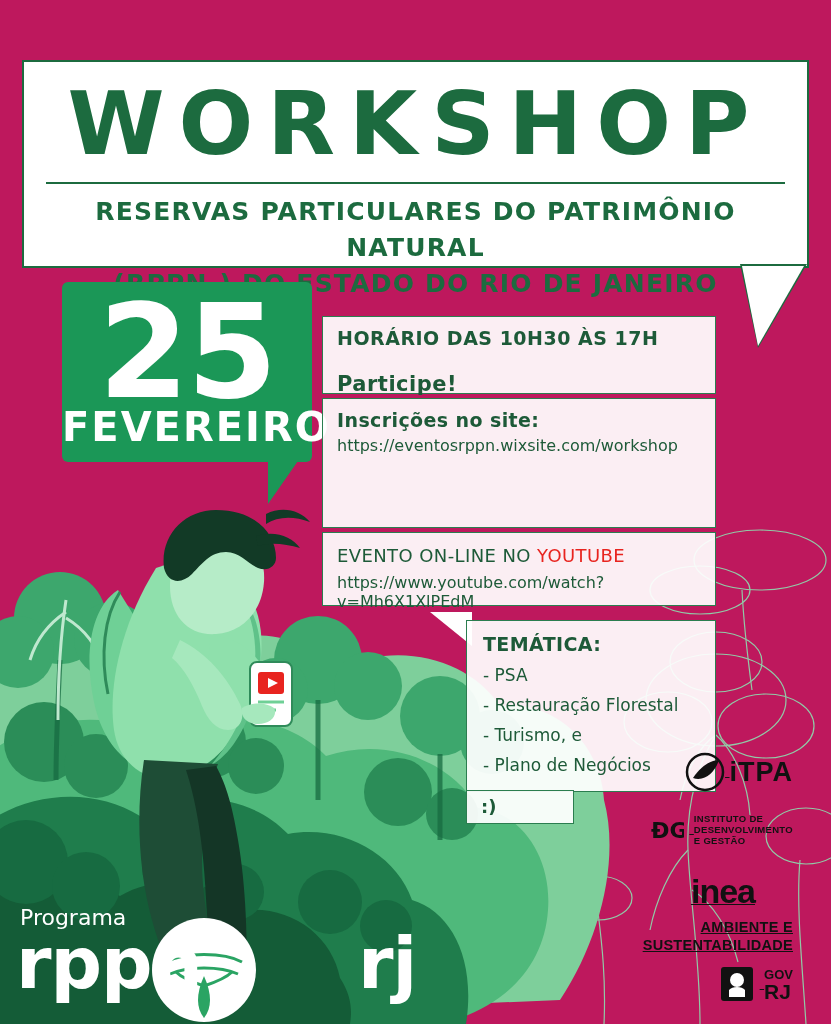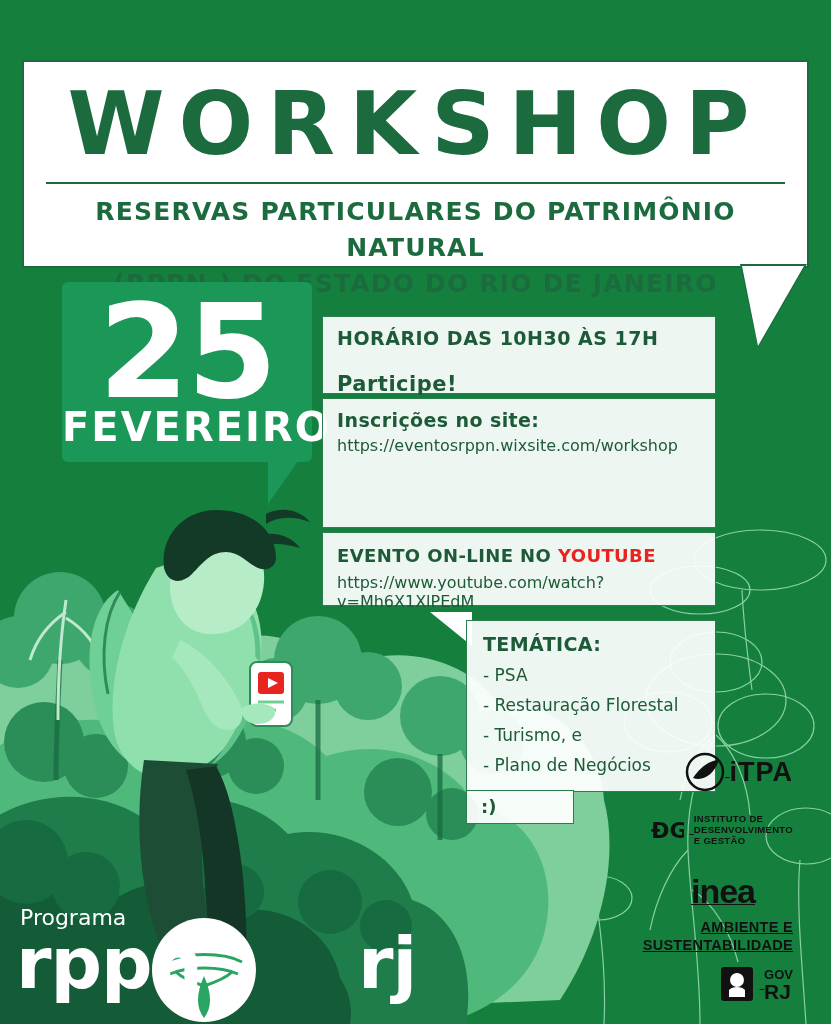--- a/index.html
+++ b/index.html
@@ -8,21 +8,21 @@
     background: #ffffff;
   }
   body {
     font-family: "Liberation Sans", sans-serif;
   }
   #poster {
     position: relative;
     width: 831px;
     height: 1024px;
     overflow: hidden;
-    background: #15803d;
+    background: #be185d;
   }
 
   
   .bg-layer { position: absolute; pointer-events: none; }
 
   
   #title-banner {
     position: absolute;
     left: 22px;
     top: 60px;
@@ -148,21 +148,21 @@
   #box-horario { left: 322px; top: 316px; width: 394px; height: 78px; padding: 10px 14px; }
   #box-horario .l1 { font-size: 19px; font-weight: bold; letter-spacing: 0.5px; }
   #box-horario .l2 { font-size: 21px; font-weight: bold; margin-top: 23px; letter-spacing: 0.5px; }
 
   #box-inscricoes { left: 322px; top: 398px; width: 394px; height: 130px; padding: 10px 14px; }
   #box-inscricoes .l1 { font-size: 19px; font-weight: bold; letter-spacing: 0.4px; }
   #box-inscricoes .l2 { font-size: 16px; margin-top: 5px; }
   #box-inscricoes .l3 { font-size: 18px; font-weight: bold; margin-top: 6px; letter-spacing: 0.3px; line-height: 26px; }
 
   #box-youtube { left: 322px; top: 532px; width: 394px; height: 74px; padding: 12px 14px; }
-  #box-youtube .l1 { font-size: 18px; font-weight: bold; letter-spacing: 0.4px; }
+  #box-youtube .l1 { font-size: 18px; font-weight: normal; letter-spacing: 0.4px; }
   #box-youtube .yt { color: #e8241f; }
   #box-youtube .l2 { font-size: 16px; margin-top: 7px; }
 
   #box-tematica { left: 466px; top: 620px; width: 250px; height: 172px; padding: 12px 16px; }
   #box-tematica .l1 { font-size: 19px; font-weight: bold; letter-spacing: 0.4px; }
   #box-tematica .item { font-size: 17px; margin-top: 10px; }
 
   #box-smiley { left: 466px; top: 790px; width: 108px; height: 34px; padding: 5px 14px; }
   #box-smiley .l1 { font-size: 18px; font-weight: bold; }
 

